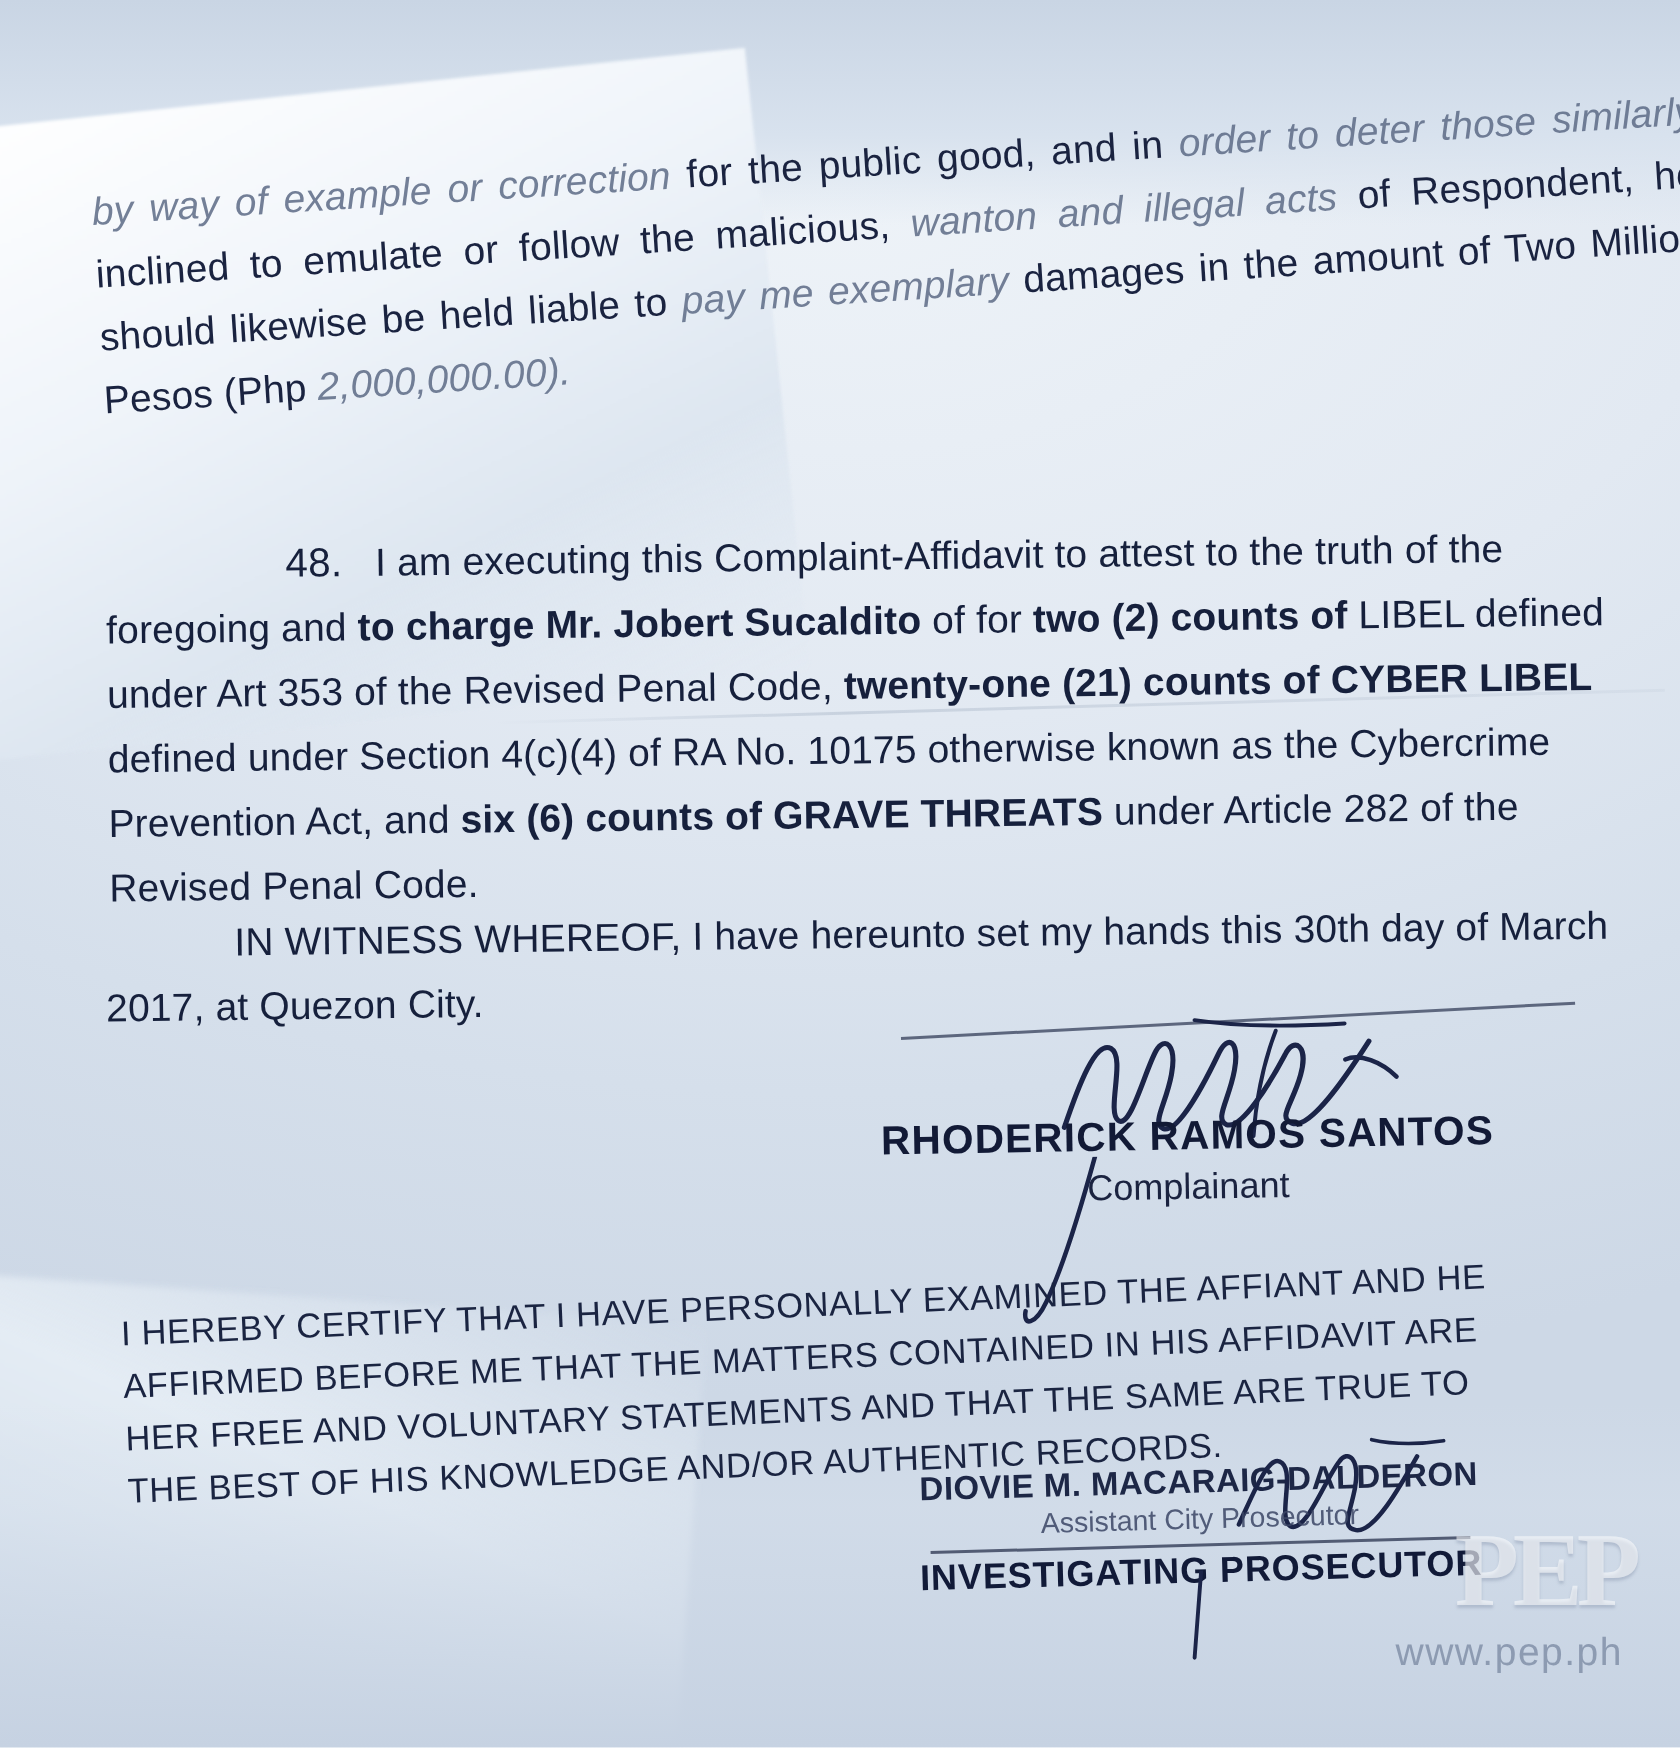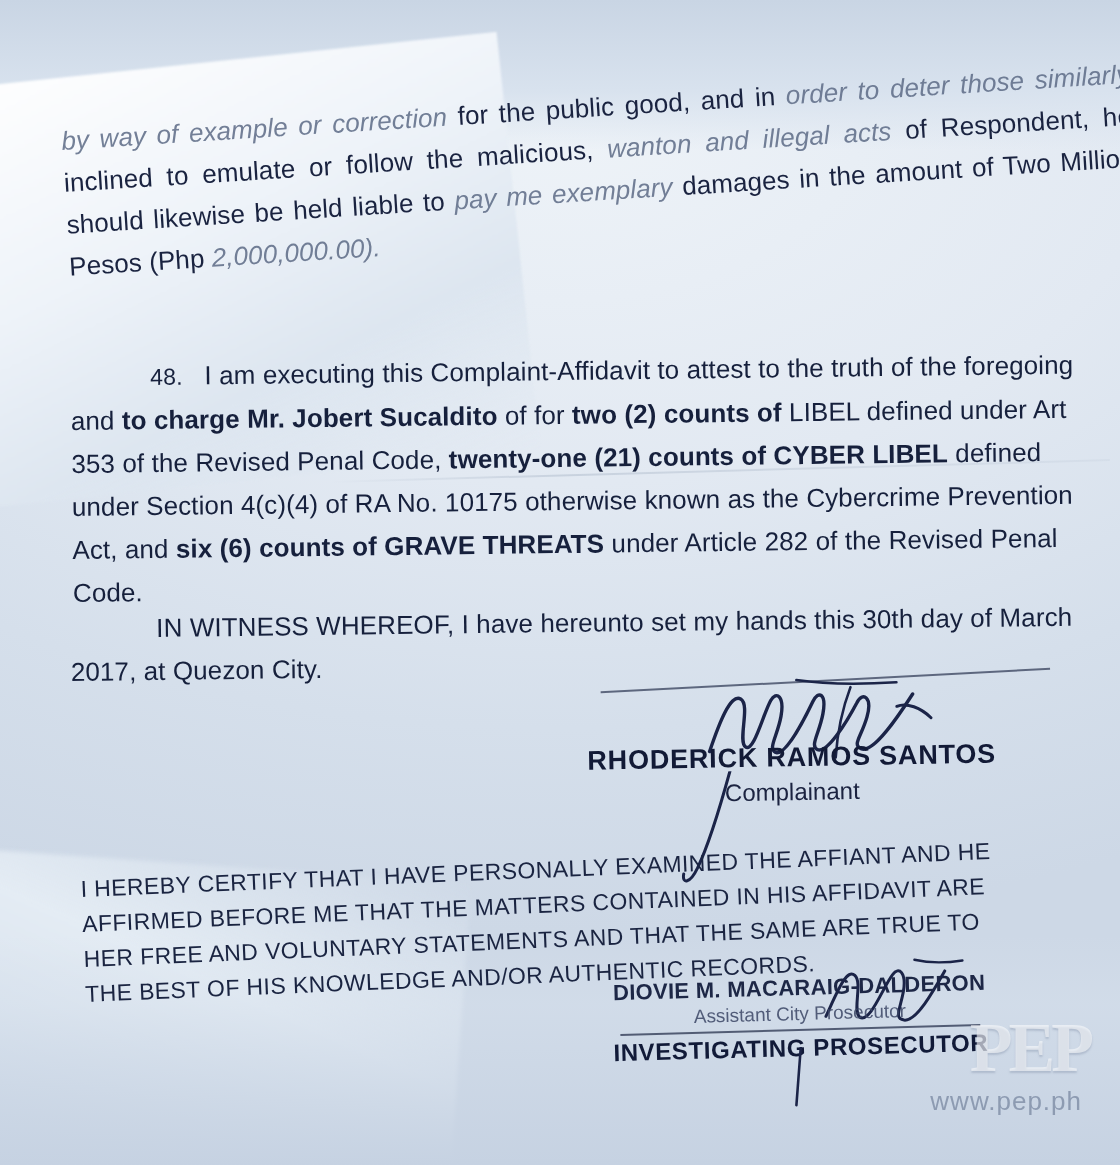--- a/index.html
+++ b/index.html
@@ -90,21 +90,21 @@
     width: 1035px;
     font-size: 26px;
     line-height: 43px;
     transform: rotate(-0.7deg);
     transform-origin: left top;
   }
   #para-48 .indent {
     display: inline-block;
     width: 80px;
   }
-  .num { font-size: 23px; }
+  .num { font-size: 27px; margin-left: 40px; }
 
   #para-witness {
     left: 70px;
     top: 608px;
     width: 1030px;
     font-size: 26px;
     line-height: 43px;
     transform: rotate(-0.7deg);
     transform-origin: left top;
   }

